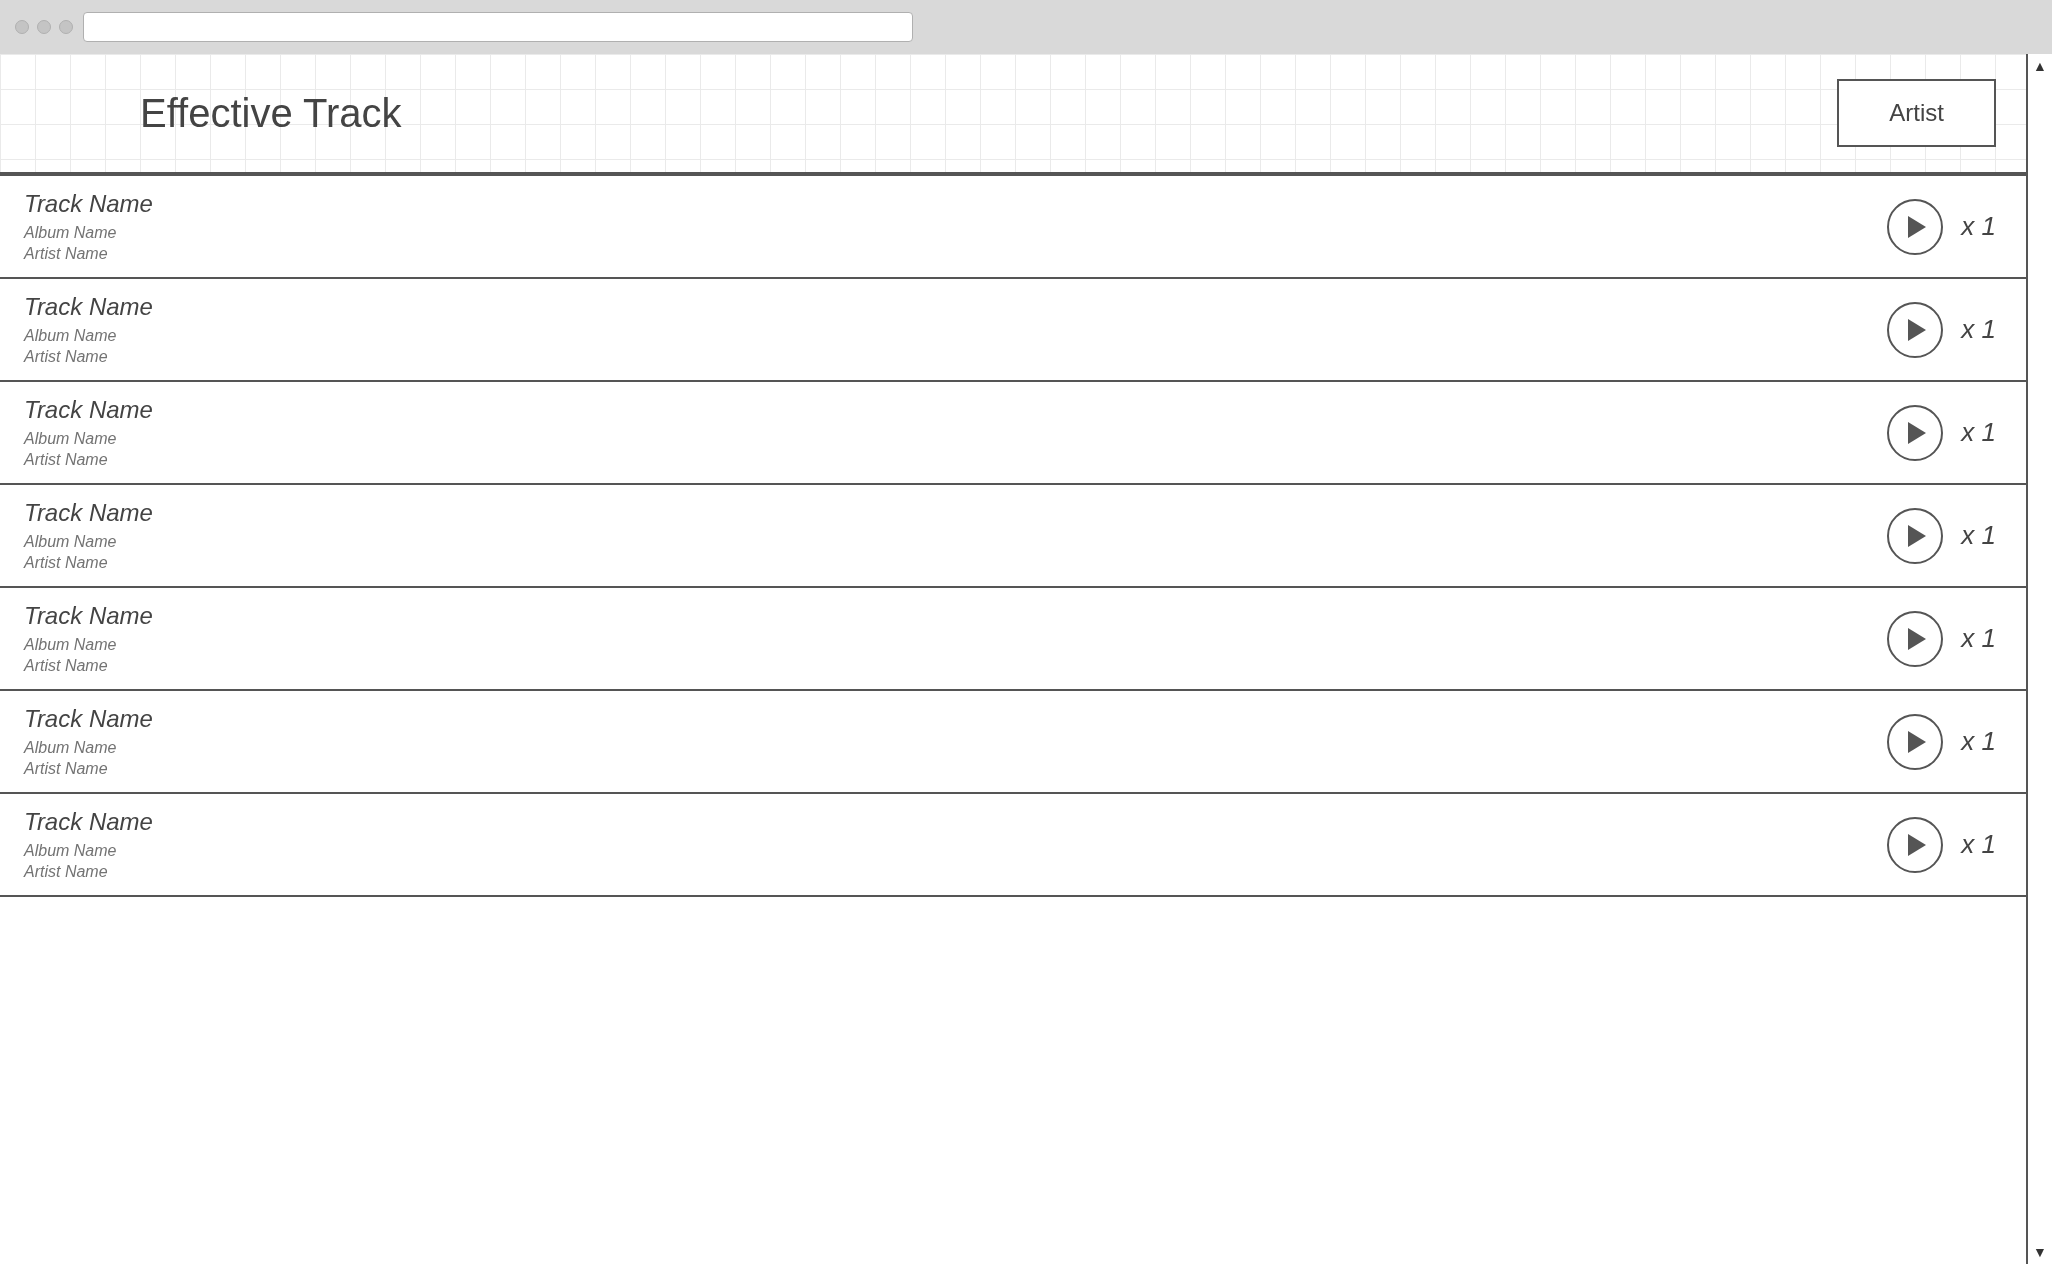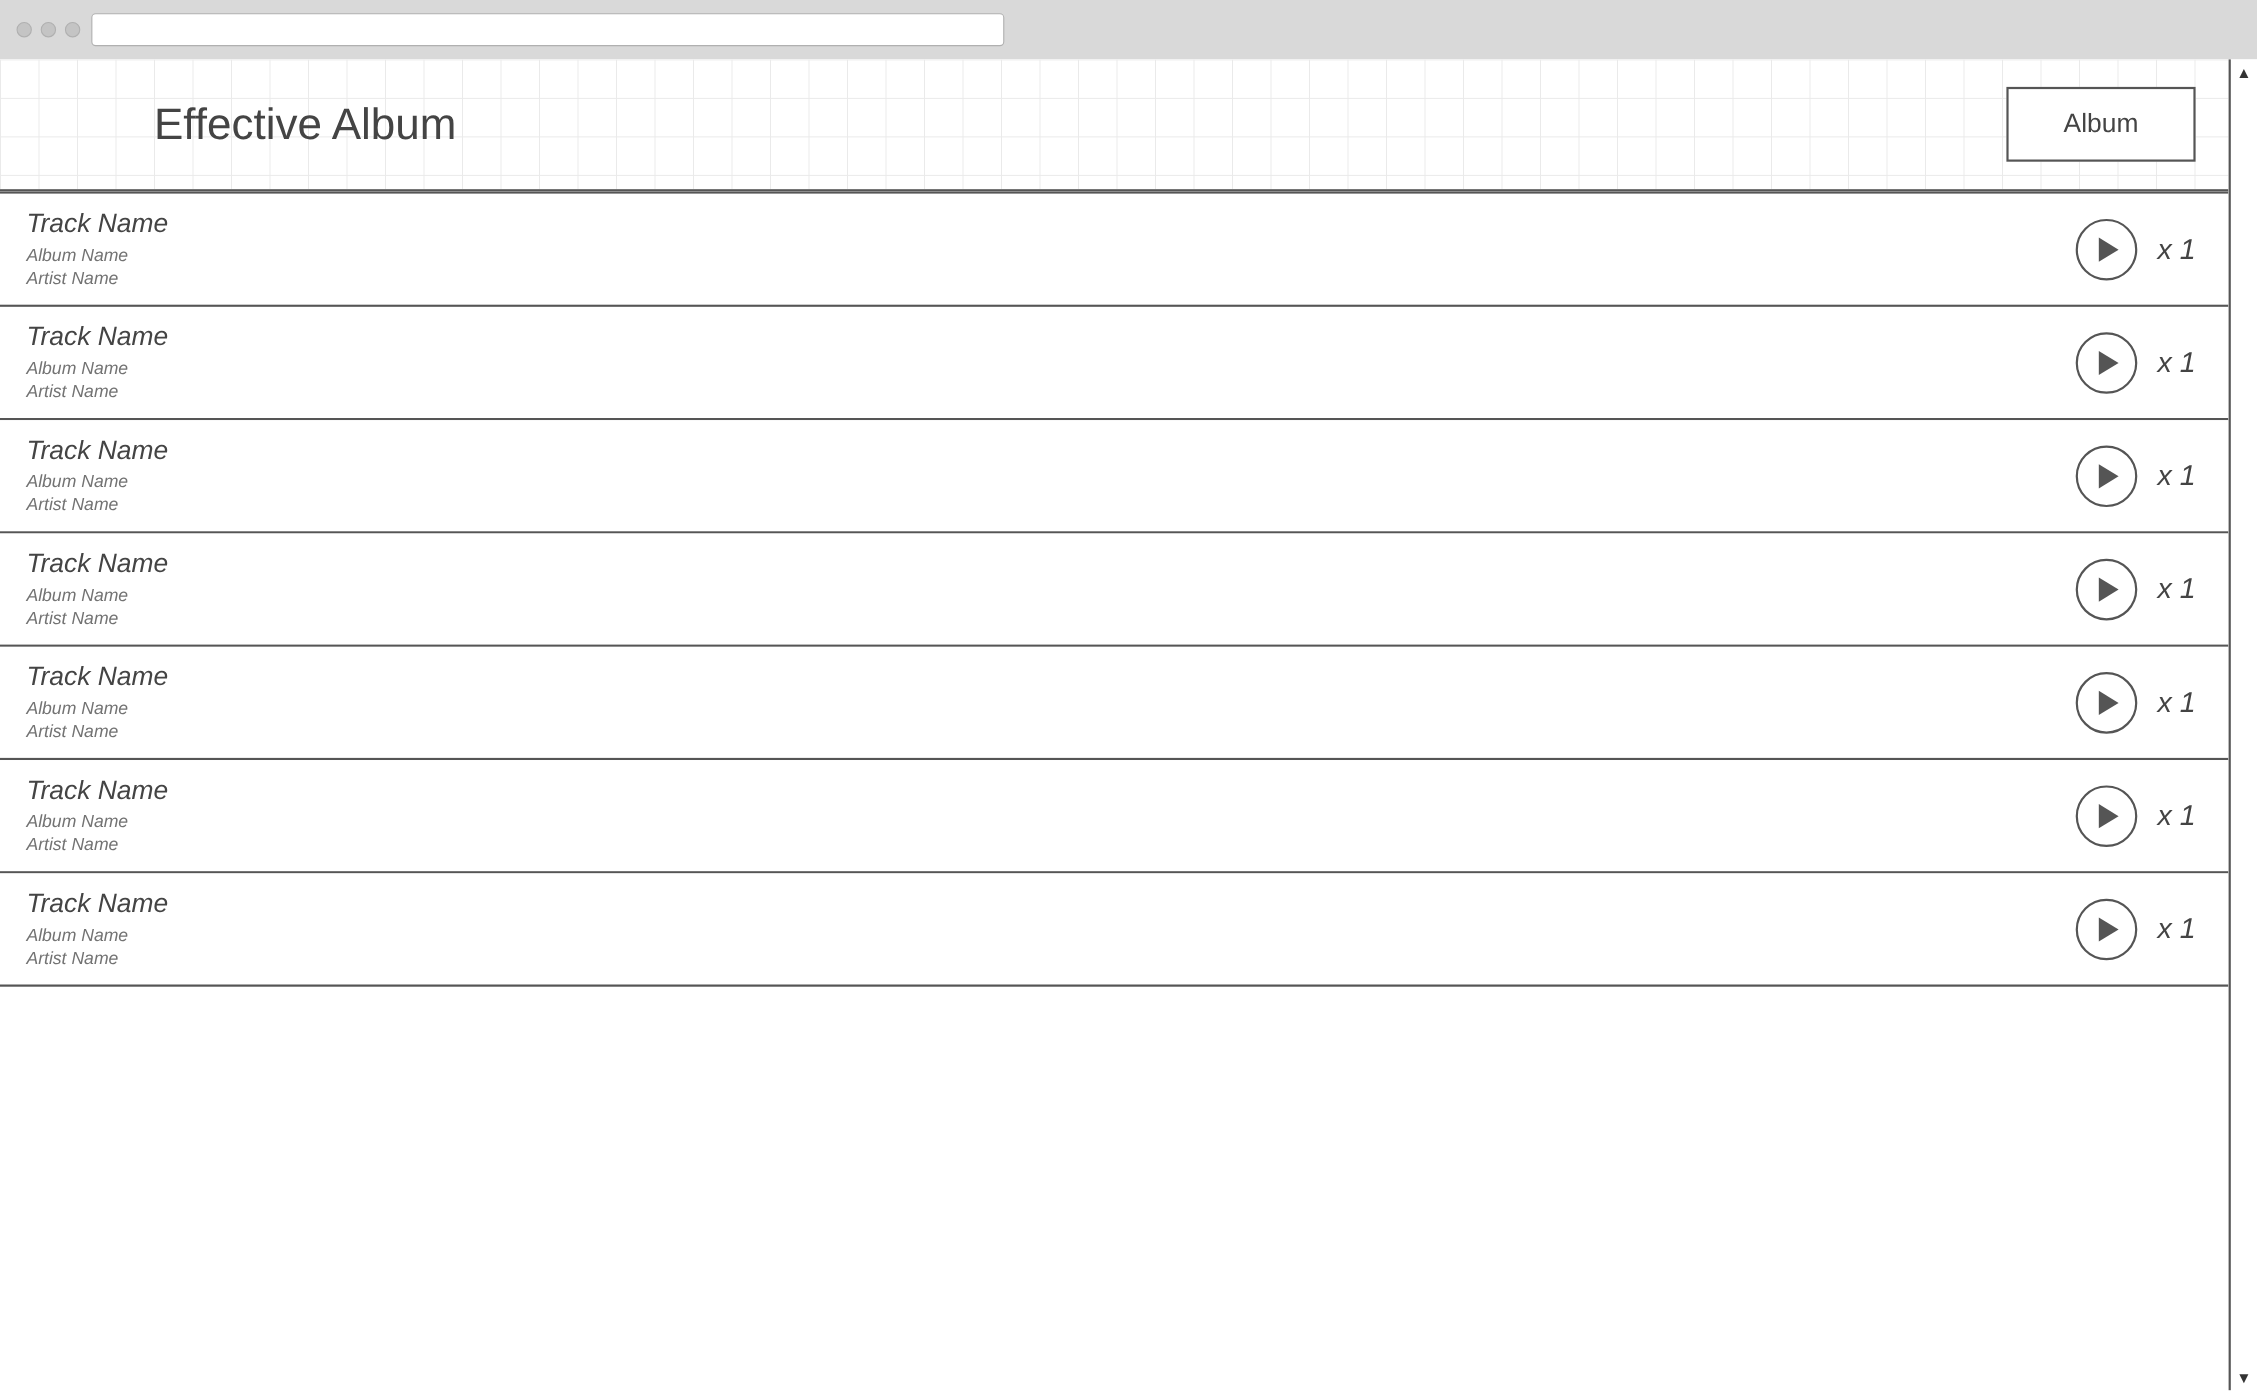--- a/index.html
+++ b/index.html
@@ -181,22 +181,22 @@
     <div class="dot"></div>
     <div class="dot"></div>
     <div class="dot"></div>
   </div>
   <input type="text" class="url-bar" style="">
 </div>
 
 <div class="page-container">
   <div class="main-content">
     <div class="header">
-      <h1 class="app-title">Effective Album</h1>
-      <button class="logout-btn">Album</button>
+      <h1 class="app-title">Effective Track</h1>
+      <button class="logout-btn">Artist</button>
     </div>
 
     <div class="track-list">
       <div class="track-row">
         <div class="track-info">
           <div class="track-name">Track Name</div>
           <div class="album-name">Album Name</div>
           <div class="artist-name">Artist Name</div>
         </div>
         <div class="track-actions">

